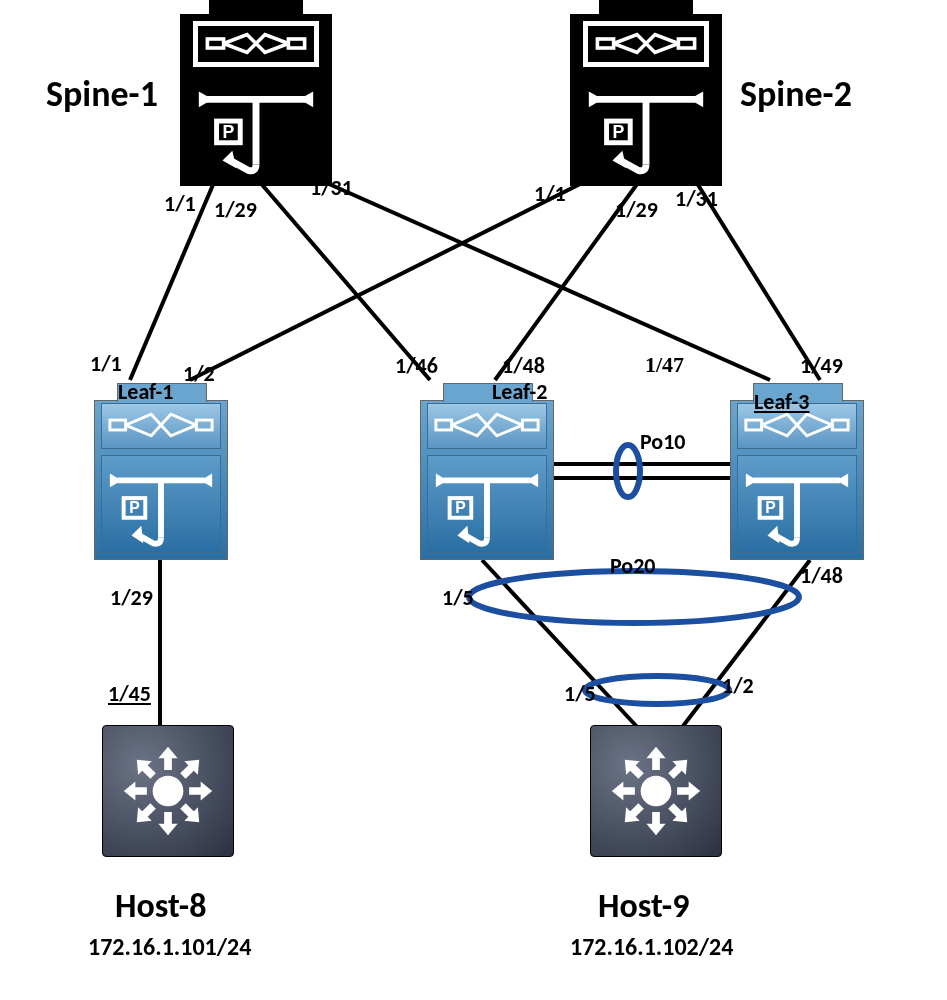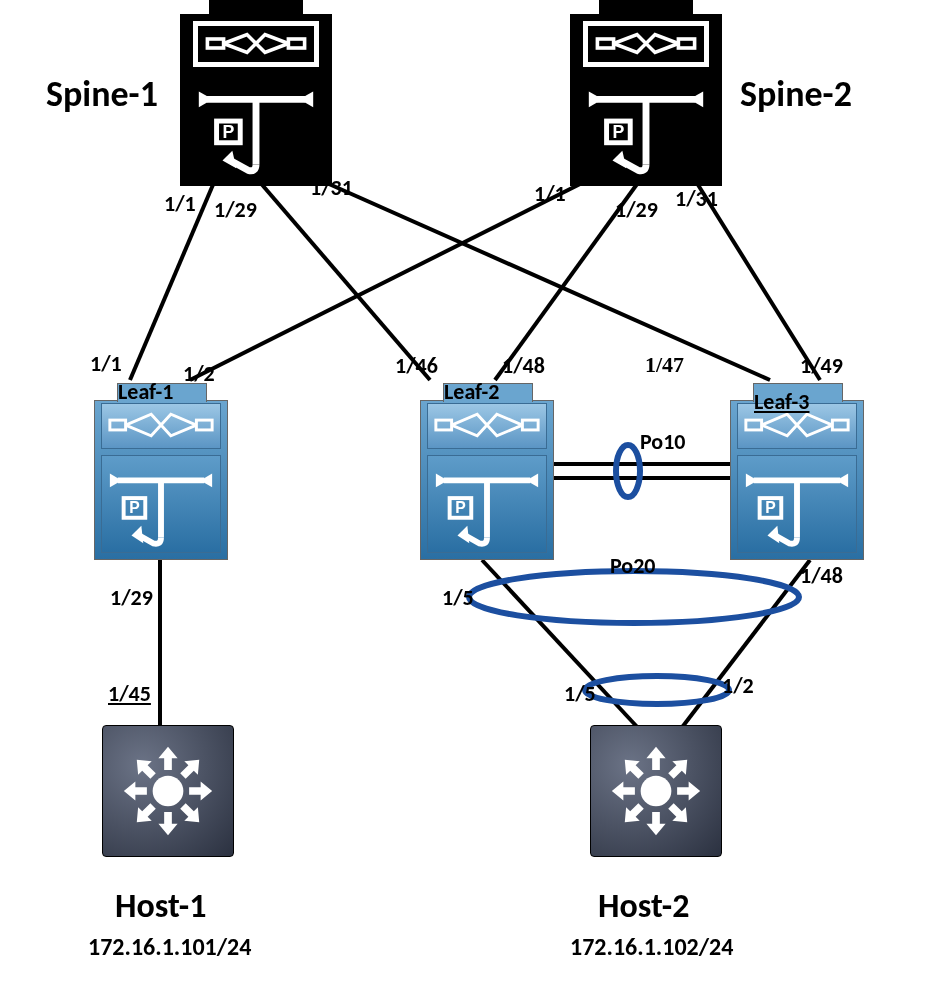--- a/index.html
+++ b/index.html
@@ -229,21 +229,21 @@
         <path d="M112 15 L100 22 L112 29" fill="#fff" stroke-width="0"></path>
         <path d="M60 22 L60 80"></path>
         <path d="M60 80 Q60 88 52 86 L38 78"></path>
         <path d="M40 68 L30 78 L42 86" fill="#fff" stroke-width="0"></path>
         <rect x="22" y="40" width="22" height="20" stroke-width="4"></rect>
         <text x="33" y="55" font-size="16" font-family="Arial" font-weight="900" fill="#fff" stroke="none" text-anchor="middle">P</text>
       </g>
     </svg>
   </div>
 </div>
-<div class="label leaf-name" style="left:444px; top:378px;">Leaf-2</div>
+<div class="label leaf-name" style="left:444px; top:378px;padding-left:48px;">Leaf-2</div>
 <div class="label port-label" style="left:375px; top:352px;margin-left:20px;">1/46</div>
 <div class="label port-label" style="left:502px; top:352px;">1/48</div>
 <div class="label port-label" style="left:442px; top:584px;">1/5</div>
 
 <div class="leaf" style="left:730px; top:400px;">
   <div class="tab"></div>
   <div class="header">
     <svg viewBox="0 0 120 40" width="100%" height="100%">
       <g stroke="#fff" stroke-width="3" fill="none">
         <rect x="8" y="14" width="16" height="10"></rect>
@@ -307,21 +307,21 @@
             </g>
           <g transform="rotate(315)">
               <polygon points="-4,-22 4,-22 4,-34 10,-34 0,-46 -10,-34 -4,-34"></polygon>
             </g>
         </g>
       </g>
     </g>
   </svg>
 </div>
 <div class="label port-label" style="left:108px; top:680px;text-decoration:underline;">1/45</div>
-<div class="label host-name" style="left:115px; top:885px;">Host-1</div>
+<div class="label host-name" style="left:115px; top:885px;">Host-8</div>
 <div class="label ip-label" style="left:88px; top:932px;">172.16.1.101/24</div>
 
 <div class="host" style="left:590px; top:725px;">
   <svg viewBox="0 0 100 100" width="96" height="96">
     <g fill="#fff">
       <circle cx="50" cy="50" r="16"></circle>
       <g transform="translate(50,50)">
         <polygon points="-4,-22 4,-22 4,-34 10,-34 0,-46 -10,-34 -4,-34"></polygon>
         <g transform="rotate(45)">
             <polygon points="-4,-22 4,-22 4,-34 10,-34 0,-46 -10,-34 -4,-34"></polygon>
@@ -343,14 +343,14 @@
           </g>
         <g transform="rotate(315)">
             <polygon points="-4,-22 4,-22 4,-34 10,-34 0,-46 -10,-34 -4,-34"></polygon>
           </g>
       </g>
     </g>
   </svg>
 </div>
 <div class="label port-label" style="left:564px; top:680px;">1/5</div>
 <div class="label port-label" style="left:722px; top:672px;">1/2</div>
-<div class="label host-name" style="left:598px; top:885px;">Host-2</div>
+<div class="label host-name" style="left:598px; top:885px;">Host-9</div>
 <div class="label ip-label" style="left:570px; top:932px;text-align:right;">172.16.1.102/24</div>
 
 </body></html>

